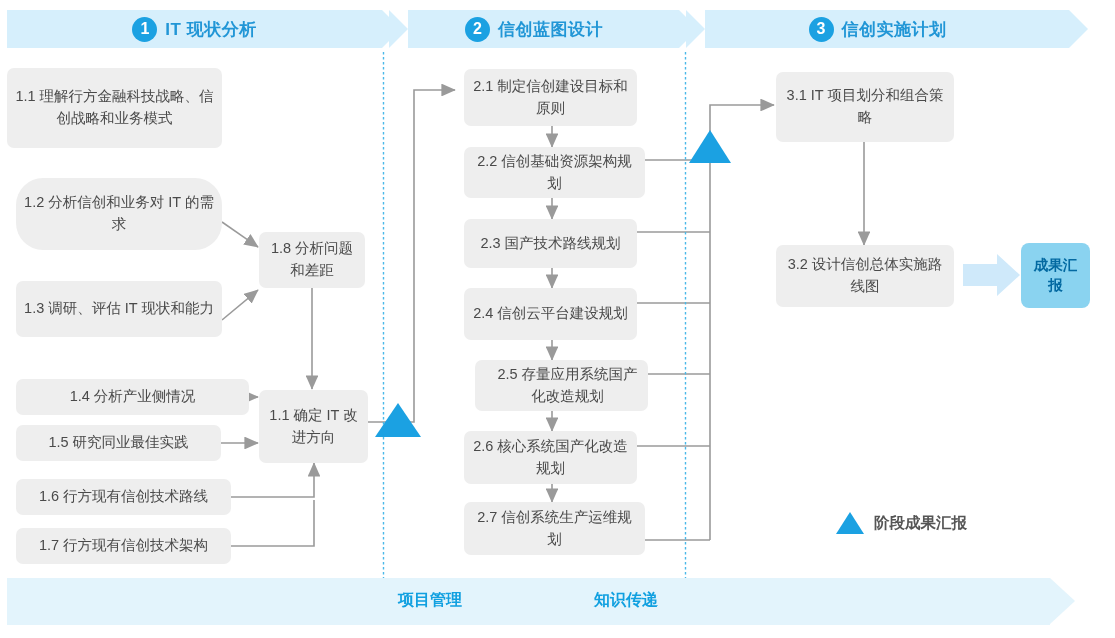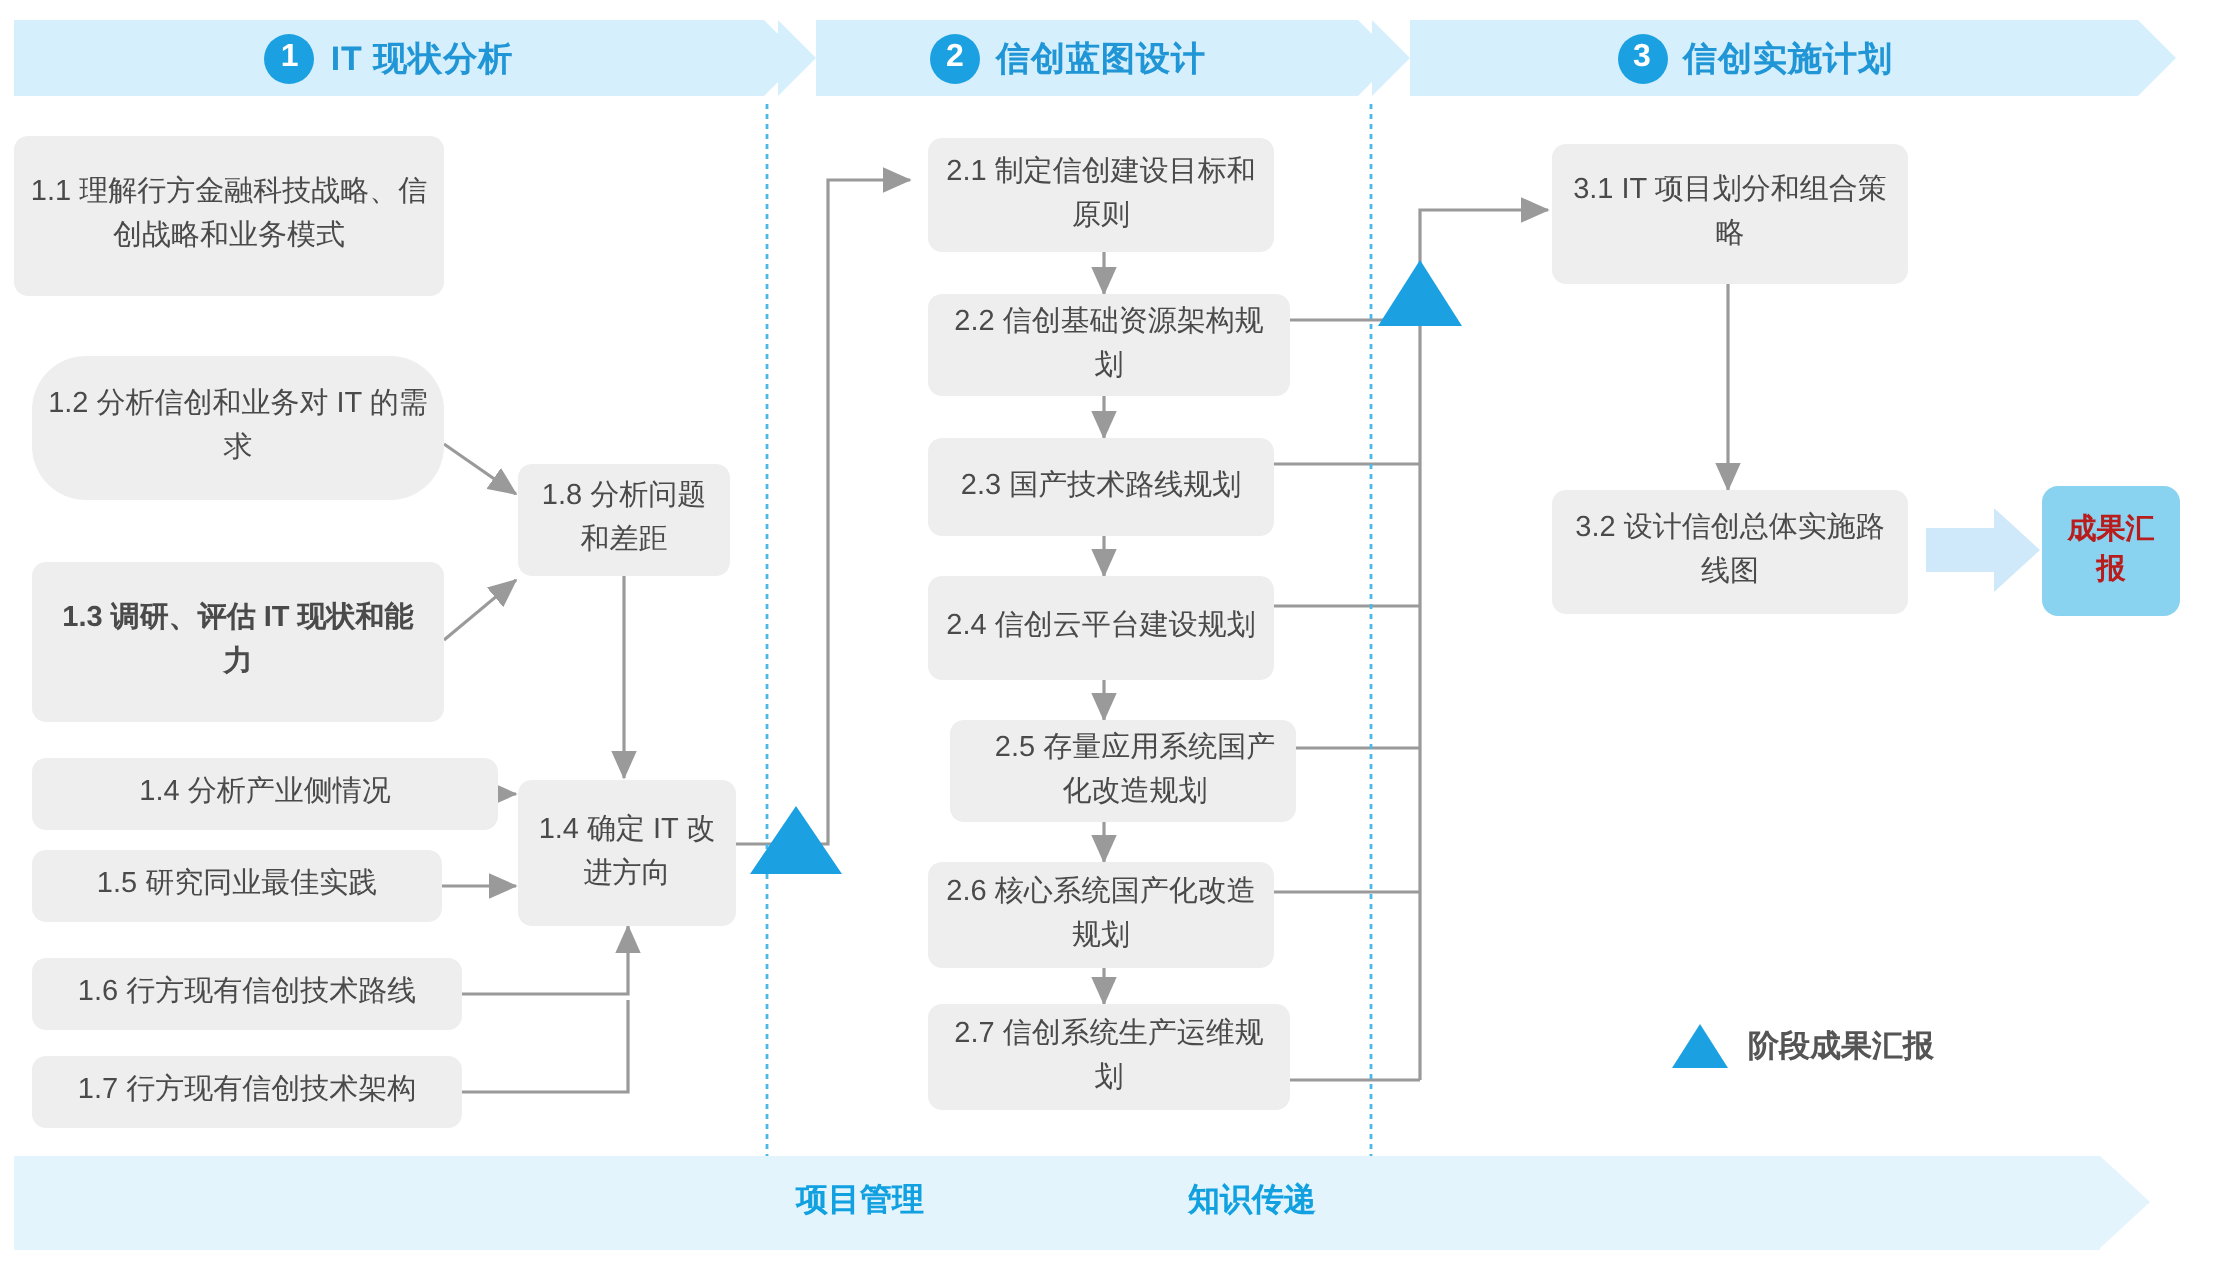--- a/index.html
+++ b/index.html
@@ -17,21 +17,21 @@
   .banner-inner{position:absolute;inset:0;display:flex;align-items:center;justify-content:center;gap:8px;}
   .circle-num{width:25px;height:25px;border-radius:50%;background:#1ba1e2;color:#fff;
       font-size:16px;font-weight:bold;display:flex;align-items:center;justify-content:center;
       line-height:1;flex:0 0 auto;}
   .banner-title{color:#2196d6;font-size:17px;font-weight:bold;letter-spacing:.5px;white-space:nowrap;}
 
   
   .box{position:absolute;background:#eeeeee;border-radius:7px;display:flex;
        align-items:center;justify-content:center;text-align:center;
        color:#4a4a4a;font-size:14.5px;line-height:1.5;padding:0 8px;box-sizing:border-box;}
-  .box.result{background:#8ad3f0;color:#b91c1c;font-weight:bold;border-radius:8px;line-height:1.35;}
+  .box.result{background:#8ad3f0;color:#0369a1;font-weight:bold;border-radius:8px;line-height:1.35;}
 
   
   #wires{position:absolute;left:0;top:0;width:1115px;height:638px;pointer-events:none;}
 
   
   .legend{position:absolute;display:flex;align-items:center;gap:10px;}
   .legend-tri{width:0;height:0;border-left:14px solid transparent;border-right:14px solid transparent;
       border-bottom:22px solid #1ba1e2;}
   .legend-text{font-size:15.5px;font-weight:bold;color:#555555;white-space:nowrap;}
 
@@ -122,27 +122,27 @@
     <polygon points="398,403 421,437 375,437" fill="#1ba1e2"></polygon>
     <polygon points="710,130 731,163 689,163" fill="#1ba1e2"></polygon>
 
     <g fill="#cfe9fa">
       <path d="M963,264 L997,264 L997,254 L1020,275 L997,296 L997,286 L963,286 z"></path>
     </g>
   </svg>
 
   <div class="box" style="left:7px;top:68px;width:215px;height:80px;">1.1 理解行方金融科技战略、信创战略和业务模式</div>
   <div class="box" style="left:16px;top:178px;width:206px;height:72px;border-radius:27px;">1.2 分析信创和业务对 IT 的需求</div>
-  <div class="box" style="left:16px;top:281px;width:206px;height:80px;font-weight:bold;">1.3 调研、评估 IT 现状和能力</div>
+  <div class="box" style="left:16px;top:281px;width:206px;height:56px;">1.3 调研、评估 IT 现状和能力</div>
   <div class="box" style="left:16px;top:379px;width:233px;height:36px;">1.4 分析产业侧情况</div>
   <div class="box" style="left:16px;top:425px;width:205px;height:36px;">1.5 研究同业最佳实践</div>
   <div class="box" style="left:16px;top:479px;width:215px;height:36px;">1.6 行方现有信创技术路线</div>
   <div class="box" style="left:16px;top:528px;width:215px;height:36px;">1.7 行方现有信创技术架构</div>
   <div class="box" style="left:259px;top:232px;width:106px;height:56px;">1.8 分析问题和差距</div>
-  <div class="box" style="left:259px;top:390px;width:109px;height:73px;">1.4 确定 IT 改进方向</div>
+  <div class="box" style="left:259px;top:390px;width:109px;height:73px;">1.1 确定 IT 改进方向</div>
 
   <div class="box" style="left:464px;top:69px;width:173px;height:57px;">2.1 制定信创建设目标和原则</div>
   <div class="box" style="left:464px;top:147px;width:181px;height:51px;">2.2 信创基础资源架构规划</div>
   <div class="box" style="left:464px;top:219px;width:173px;height:49px;">2.3 国产技术路线规划</div>
   <div class="box" style="left:464px;top:288px;width:173px;height:52px;">2.4 信创云平台建设规划</div>
   <div class="box" style="left:475px;top:360px;width:173px;height:51px;padding-left:20px;">2.5 存量应用系统国产化改造规划</div>
   <div class="box" style="left:464px;top:431px;width:173px;height:53px;">2.6 核心系统国产化改造规划</div>
   <div class="box" style="left:464px;top:502px;width:181px;height:53px;">2.7 信创系统生产运维规划</div>
 
   <div class="box" style="left:776px;top:72px;width:178px;height:70px;">3.1 IT 项目划分和组合策略</div>

